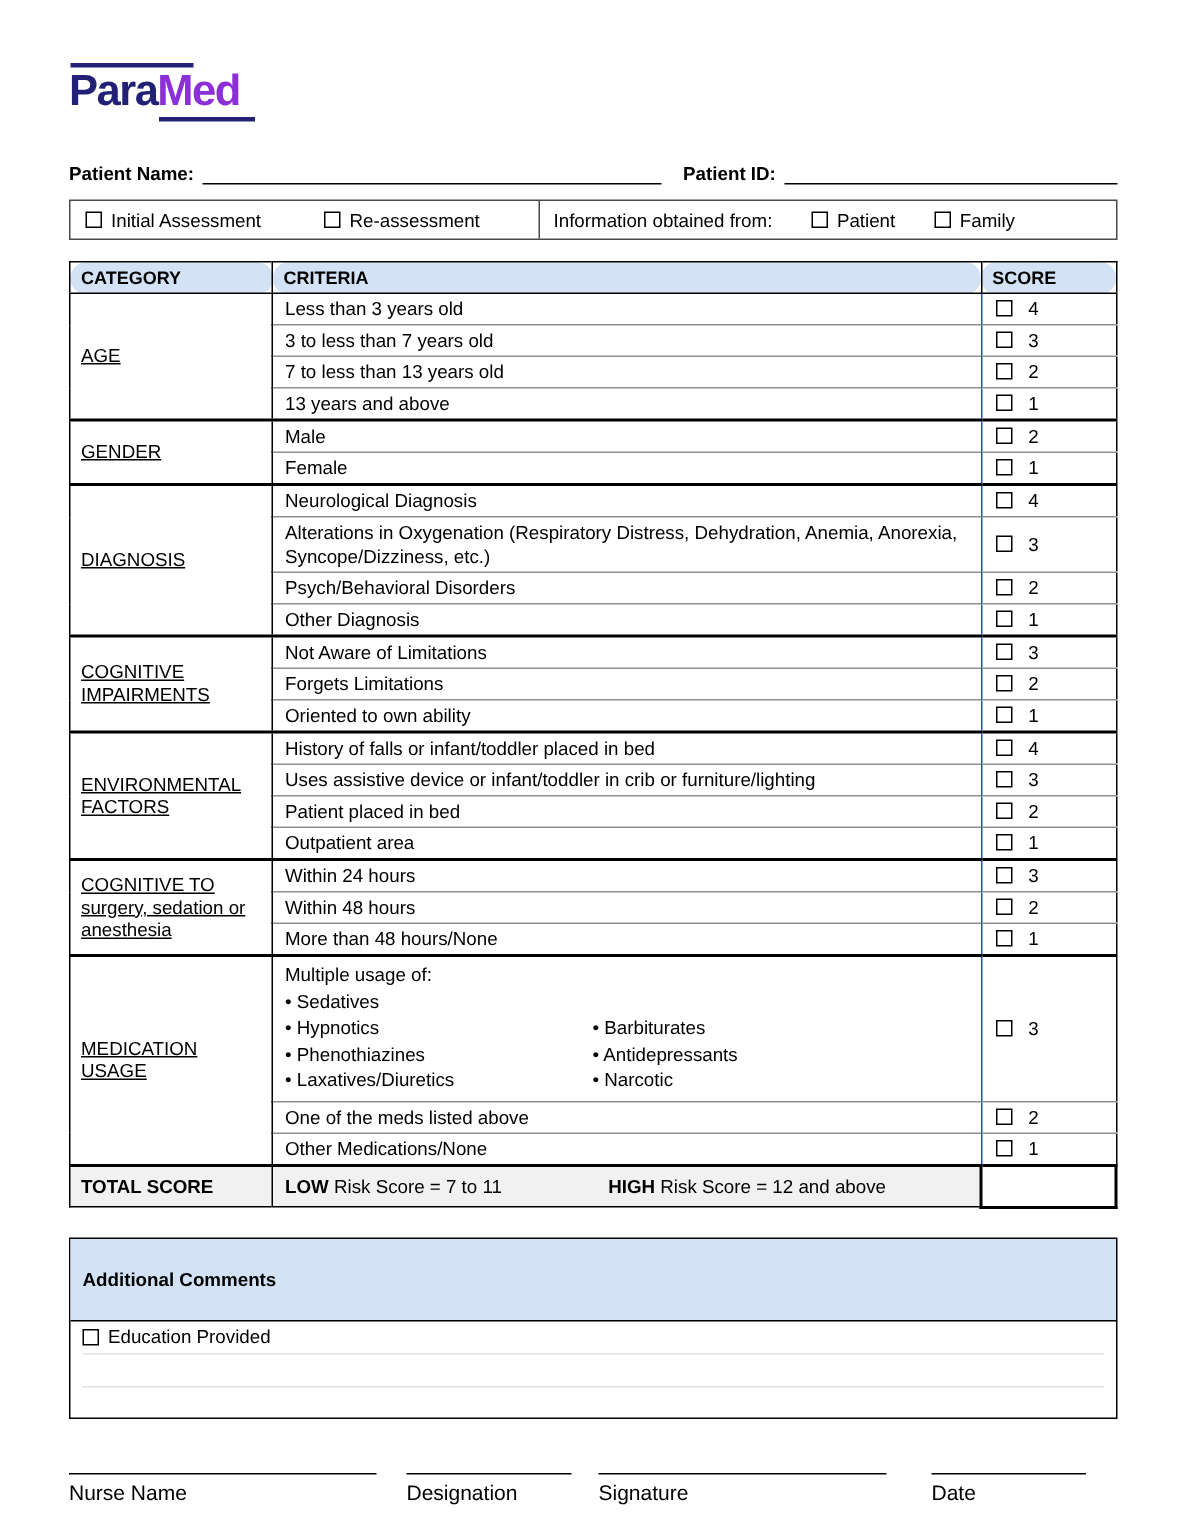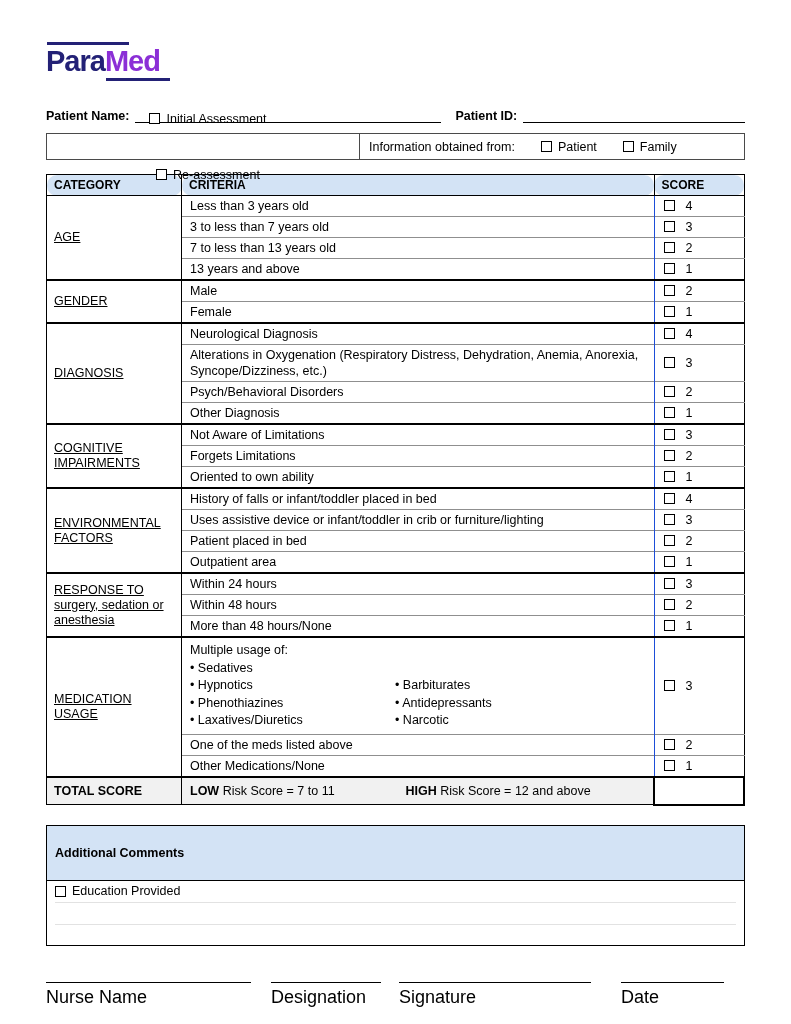--- a/index.html
+++ b/index.html
@@ -25,21 +25,21 @@
 
   
   .patient-row { display: flex; align-items: flex-end; margin-top: 26px; font-size: 12.5px; }
   .plabel { font-weight: bold; white-space: nowrap; }
   .fill-line { border-bottom: 1.2px solid #000; height: 15px; }
   .fl-name { flex: 1.38; margin: 0 14px 0 6px; }
   .fl-id   { flex: 1;    margin-left: 6px; }
 
   
   .assess-box { display: flex; border: 1px solid #4a4a4a; margin-top: 10px; height: 27px; align-items: center; font-size: 12.5px; }
-  .assess-left { width: 312px; padding-left: 10px; display: flex; gap: 42px; align-items: center; flex-direction: column; }
+  .assess-left { width: 312px; padding-left: 10px; display: flex; gap: 42px; align-items: center; }
   .assess-right { flex: 1; border-left: 1px solid #4a4a4a; padding-left: 9px; display: flex; gap: 26px; align-items: center; height: 100%; }
   .cb { display: inline-block; width: 11px; height: 11px; border: 1.4px solid #000; margin-right: 6px; vertical-align: -1px; background: #fff; flex: none; }
   .cbx { display: inline-flex; align-items: center; }
 
   
   table.main { width: 100%; border-collapse: collapse; margin-top: 14px; font-size: 12.5px; border: 1.6px solid #000; }
   table.main th {
     background: #d3e3f5; text-align: left; font-size: 12px; font-weight: bold;
     padding: 3px 7px; border-bottom: 1.6px solid #000; height: 20px; border-radius: 10px;
   }
@@ -66,21 +66,21 @@
   td.total-box { border: 2.2px solid #000; background: #fff; }
 
   
   .comments { border: 1px solid #000; margin-top: 19px; }
   .comments-hdr { background: #d3e3f5; font-weight: bold; font-size: 12.5px; padding: 20px 8px; border-bottom: 1px solid #000; }
   .comments-body { height: 64px; padding: 0 8px; font-size: 12.5px; }
   .faint-row { height: 22px; border-bottom: 1px solid #e2e2e2; display: flex; align-items: center; }
   .faint-row:last-child { border-bottom: none; }
 
   
-  .sig-row { display: flex; margin-top: 36px; font-size: 18px; }
+  .sig-row { display: flex; margin-top: 36px; font-size: 14px; }
   .sig-field { border-top: 1.2px solid #000; padding-top: 4px; }
   .sig-nurse { width: 205px; margin-right: 20px; }
   .sig-desig { width: 110px; margin-right: 18px; }
   .sig-sign  { width: 192px; margin-right: 30px; }
   .sig-date  { width: 103px; }
 
   
   .footer { display: flex; margin-top: 26px; }
   .tagline { width: 186px; font-weight: bold; font-size: 15px; line-height: 17px; }
   .tagline .navy { color: #3b82f6; text-decoration: underline; }
@@ -228,21 +228,21 @@
       </tr>
       <tr>
         <td class="crit">Outpatient area</td>
         <td class="score"><span class="cb"></span><span class="sv">1</span></td>
       </tr>
     </tbody>
 
     <tbody>
       <tr class="first">
         <td class="cat" rowspan="3">
-          <div>RESPONSE TO</div>
+          <div>COGNITIVE TO</div>
           <div>surgery, sedation or anesthesia</div>
         </td>
         <td class="crit">Within 24 hours</td>
         <td class="score"><span class="cb"></span><span class="sv">3</span></td>
       </tr>
       <tr>
         <td class="crit">Within 48 hours</td>
         <td class="score"><span class="cb"></span><span class="sv">2</span></td>
       </tr>
       <tr>

